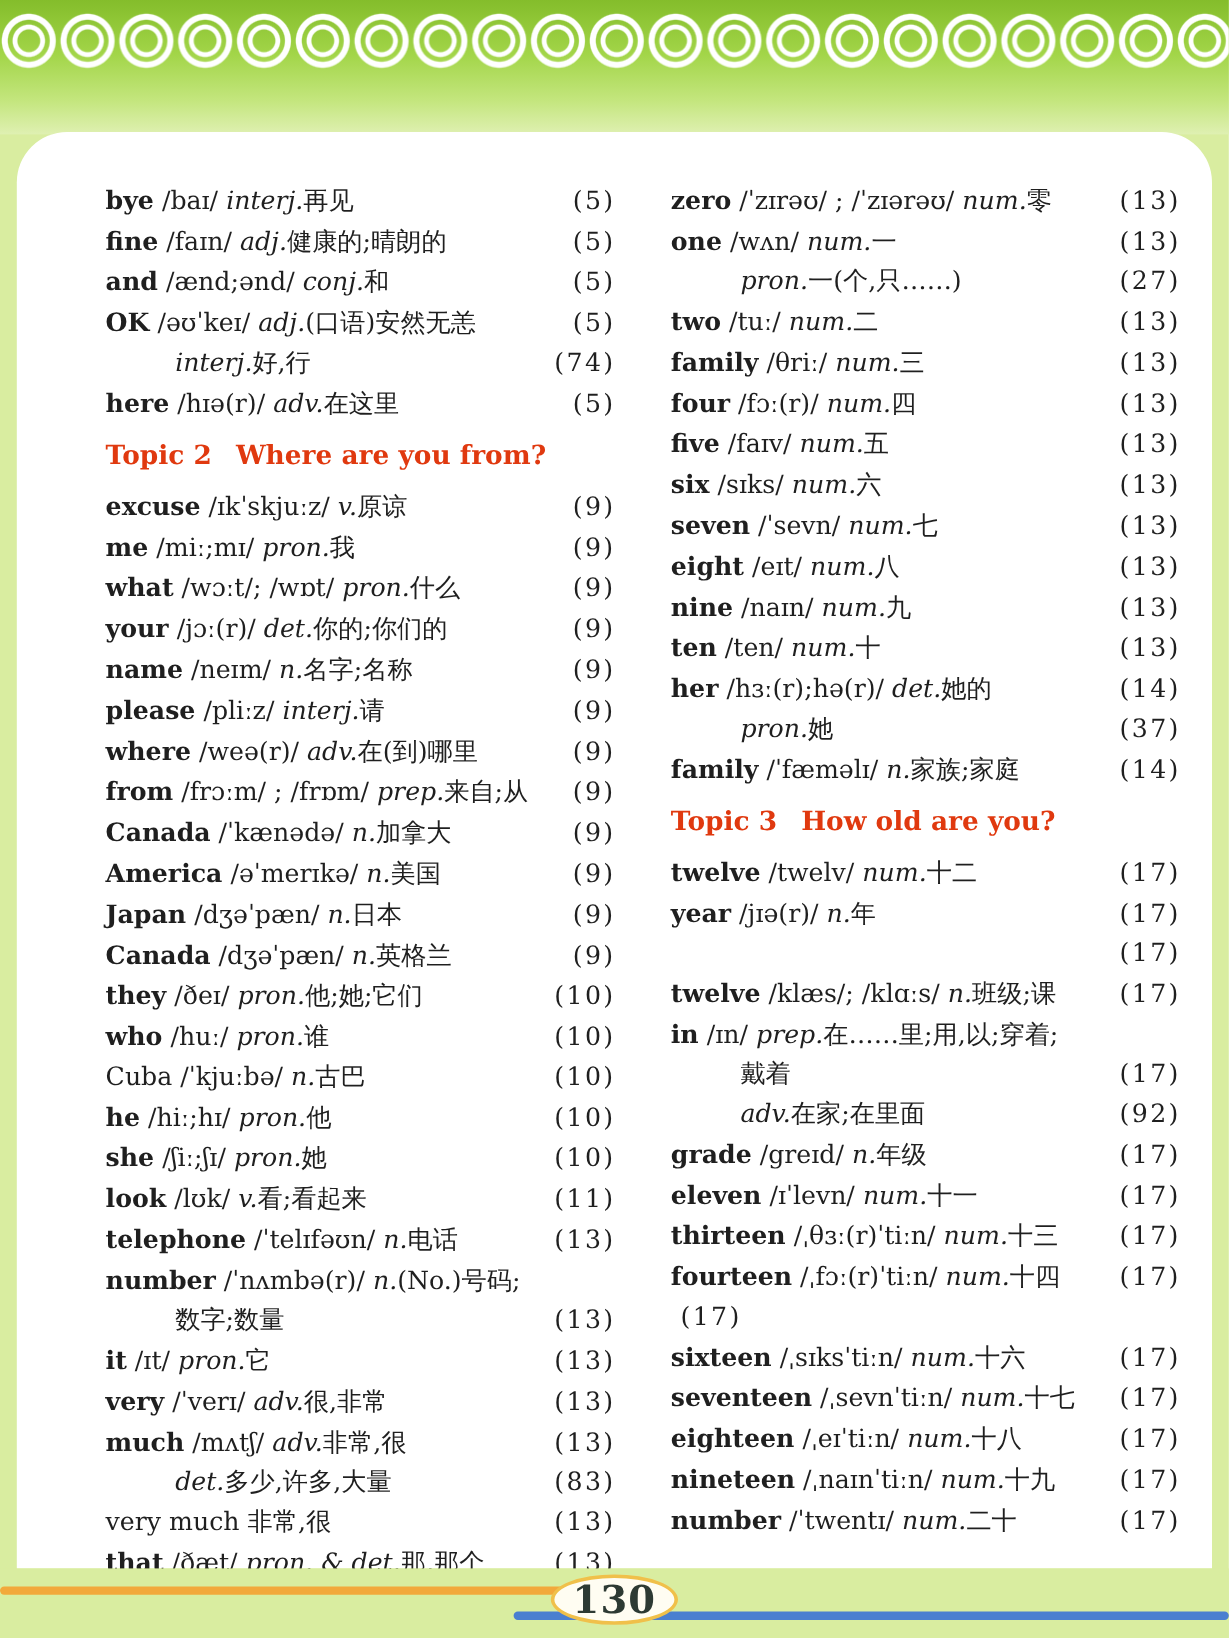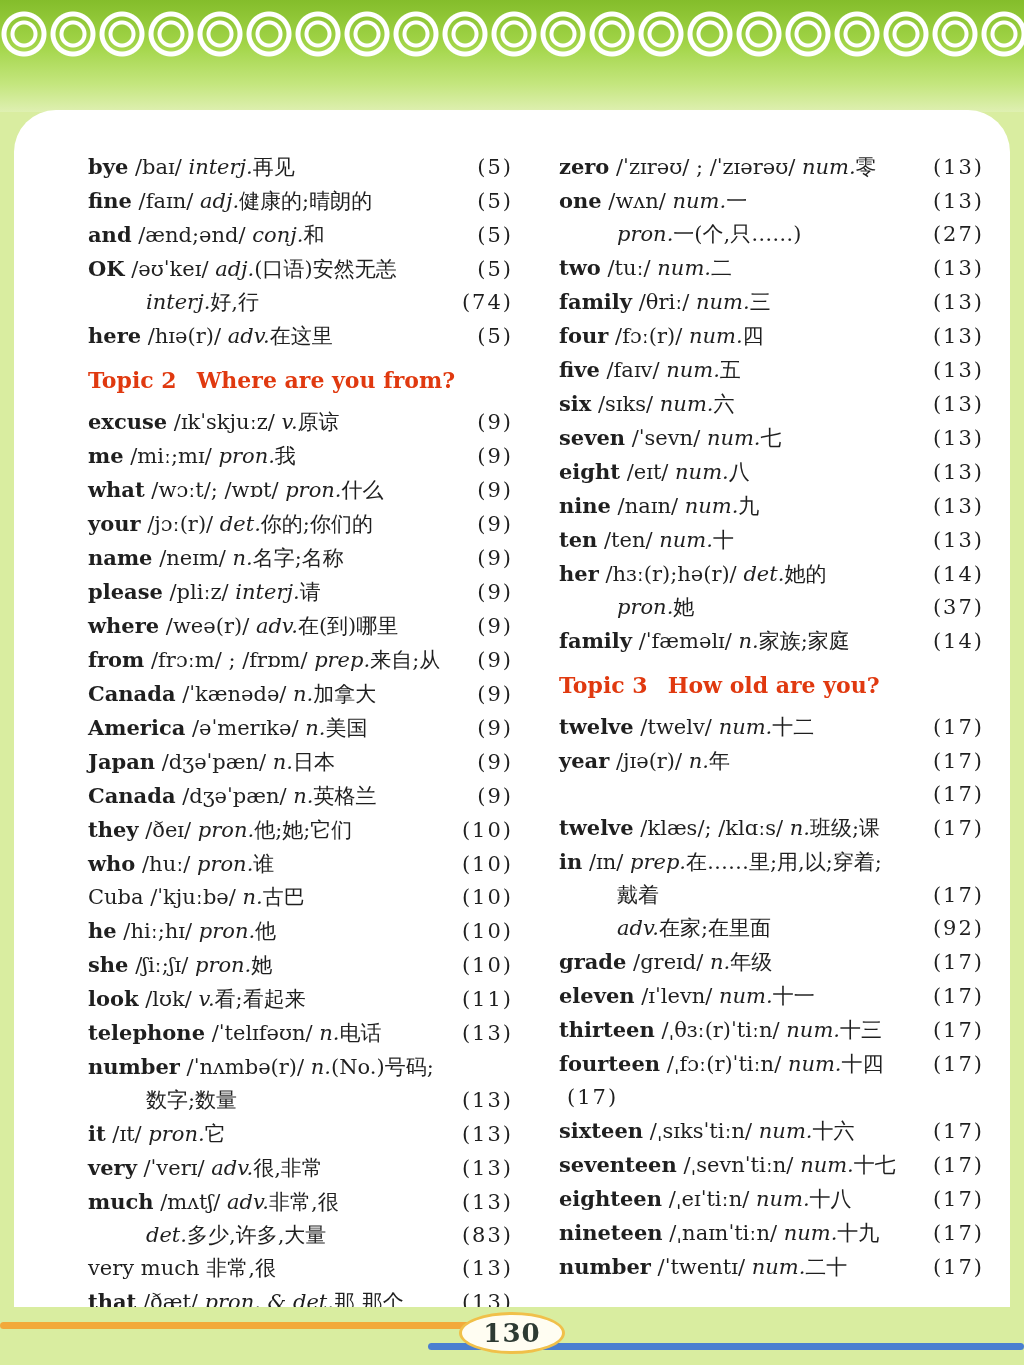--- a/index.html
+++ b/index.html
@@ -53,21 +53,21 @@
   
   .footer { position: absolute; left: 0; right: 0; bottom: 0; height: 58px; background: #d9eda0; }
   .bar { position: absolute; height: 7px; border-radius: 4px; }
   .bar.orange { left: 0; width: 474px; top: 15px; background: #f2a93b; }
   .bar.blue { left: 428px; right: 0; top: 36px; background: #4a7fd0; }
   .oval {
     position: absolute; left: 50%; transform: translateX(-50%); top: 5px;
     width: 106px; height: 42px;
     background: #fffdf2; border: 3px solid #f0c04a; border-radius: 50%;
     display: flex; align-items: center; justify-content: center;
-    font-weight: bold; font-size: 26px; color: #2d3a33; letter-spacing: 1px;
+    font-weight: bold; font-size: 32px; color: #2d3a33; letter-spacing: 1px;
     box-sizing: border-box;
   }
 </style>
 </head>
 <body>
 
 <div class="page">
   <div class="top-band"></div>
 
   <div class="content">

